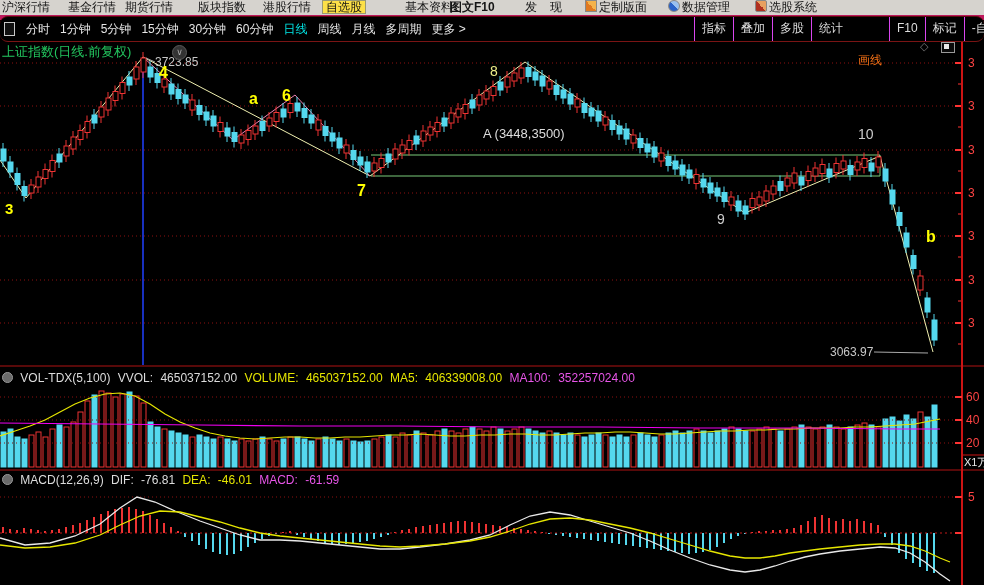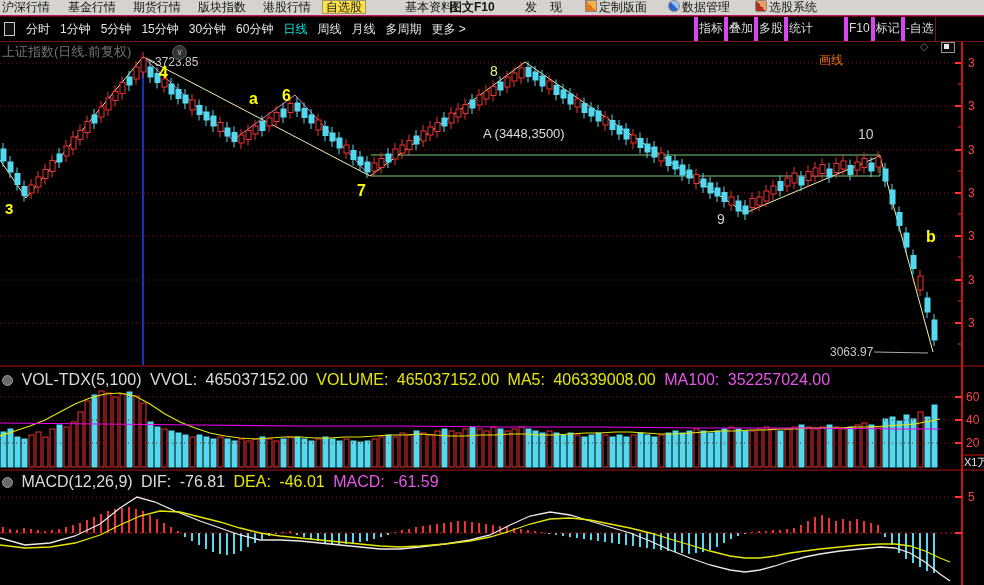--- a/index.html
+++ b/index.html
@@ -9,40 +9,40 @@
   .menubar{position:absolute;top:0;left:0;width:984px;height:15px;background:#d6d3ce;
            border-bottom:5px solid #be185d;z-index:30;}
   .menu-item{position:absolute;top:0;height:14px;line-height:14px;font-size:12px;color:#151515;white-space:nowrap;}
   .menu-item.selected{border:1px solid #9a9a72;background:#fde047;padding:0 3px;top:0;height:12px;line-height:12px;}
   .mi-ic{display:inline-block;width:10px;height:10px;margin-right:2px;vertical-align:-1px;border:1px solid #888;}
   .ic-grid-orange{background:linear-gradient(45deg,#e07820 50%,#f4b24a 50%);}
   .ic-search-blue{background:linear-gradient(45deg,#2a62c8 50%,#9ac0f0 50%);border-radius:50%;}
   .ic-target-red{background:linear-gradient(45deg,#b03020 50%,#e8a060 50%);border-radius:2px;}
   
   .toolbar{position:absolute;top:16px;left:0;width:984px;height:24px;background:#000;
-           border-top:1px solid #5c0a0e;border-bottom:1px solid #7a1414;z-index:30;}
+           border-top:1px solid #5c0a0e;border-bottom:1px solid #7a1414;z-index:30;border-radius:8px;}
   .tf-bar{position:absolute;top:0;left:0;height:24px;display:flex;align-items:center;font-size:12px;color:#e5e5e5;}
   .doc-ic{width:9px;height:12px;border:1px solid #c8c8c8;background:#101010;margin:0 6px 0 4px;}
   .tf{margin:0 5px;white-space:nowrap;cursor:default;}
   .tf.active{color:#00e5e5;font-family:Liberation Mono, monospace;}
   .rb-bar{position:absolute;top:0;left:694px;height:24px;display:flex;}
-  .rb{border-left:4px solid #d946ef;padding:0 1px;line-height:23px;font-size:12px;color:#dddddd;white-space:nowrap;cursor:default;}
+  .rb{border-left:1px solid #d946ef;padding:0 7px;line-height:23px;font-size:12px;color:#dddddd;white-space:nowrap;cursor:default;}
   .rb:last-child{border-right:1px solid #7a1414;}
   .rb.active{color:#f97316;margin-top:32px;}
   
   #chart-svg{position:absolute;top:0;left:0;z-index:5;}
   
-  .title{position:absolute;top:43px;left:2px;color:#737373;font-size:13px;z-index:20;white-space:nowrap;}
+  .title{position:absolute;top:43px;left:2px;color:#22c55e;font-size:13px;z-index:20;white-space:nowrap;}
   .chev{position:absolute;top:45px;left:172px;width:13px;height:13px;border-radius:50%;background:#333;
         border:1px solid #5a5a5a;color:#aaa;font-size:9px;line-height:12px;text-align:center;z-index:20;}
   .diamond{position:absolute;top:40px;left:920px;color:#777;font-size:11px;z-index:20;}
   .winbtn{position:absolute;top:42px;left:941px;width:12px;height:9px;border:1px solid #999;background:#0a0a0a;z-index:20;}
   .winbtn span{position:absolute;left:2px;top:1px;width:5px;height:5px;background:#e8e8e8;}
   
-  .hdr{position:absolute;left:2px;font-size:16px;white-space:nowrap;z-index:20;}
+  .hdr{position:absolute;left:2px;font-size:12px;white-space:nowrap;z-index:20;}
   .hdr .ic{display:inline-block;width:9px;height:9px;border-radius:50%;background:#6a6a6a;border:1px solid #999;
            margin-right:4px;vertical-align:-1px;}
   .hdr span{margin-right:4px;}
   .tw{color:#dcdcdc}.ty{color:#e6e600}.tm{color:#e855e8}
 </style>
 </head>
 <body>
 
 <svg id="chart-svg" width="984" height="585" viewBox="0 0 984 585">
     <line x1="0" y1="63" x2="962" y2="63" stroke="#8e1010" stroke-dasharray="1 3"></line>
@@ -650,21 +650,21 @@
     <text x="717" y="224" fill="#cccccc" font-size="14" font-family="&quot;Liberation Sans&quot;,sans-serif">9</text>
     <text x="858" y="139" fill="#cccccc" font-size="14" font-family="&quot;Liberation Sans&quot;,sans-serif">10</text>
     <text x="926" y="242" fill="#ffff00" font-size="16" font-family="&quot;Liberation Sans&quot;,sans-serif" font-weight="bold">b</text>
     <text x="830" y="356" fill="#c8c8c8" font-size="12" font-family="&quot;Liberation Sans&quot;,sans-serif">3063.97</text>
     <text x="5" y="214" fill="#ffff00" font-size="15" font-family="&quot;Liberation Sans&quot;,sans-serif" font-weight="bold">3</text>
   </svg>
 
 <div class="menubar" id="menubar">
     <div class="menu-item" style="left: 2px;">沪深行情</div>
     <div class="menu-item" style="left: 68px; text-align: right;">基金行情</div>
-    <div class="menu-item" style="left: 133px;">期货行情</div>
+    <div class="menu-item" style="left: 125px;">期货行情</div>
     <div class="menu-item" style="left: 198px;">版块指数</div>
     <div class="menu-item" style="left: 263px;">港股行情</div>
     <div class="menu-item selected" style="left: 322px;">自选股</div>
     <div class="menu-item" style="left: 405px;">基本资料</div>
     <div class="menu-item" style="left: 450px; font-weight: bold;">图文F10</div>
     <div class="menu-item" style="left: 525px;">发</div>
     <div class="menu-item" style="left: 550px;">现</div>
     <div class="menu-item" style="left: 585px;"><span class="mi-ic ic-grid-orange"></span>定制版面</div>
     <div class="menu-item" style="left: 668px;"><span class="mi-ic ic-search-blue"></span>数据管理</div>
     <div class="menu-item" style="left: 755px; font-family: Liberation Mono, monospace;"><span class="mi-ic ic-target-red"></span>选股系统</div>

